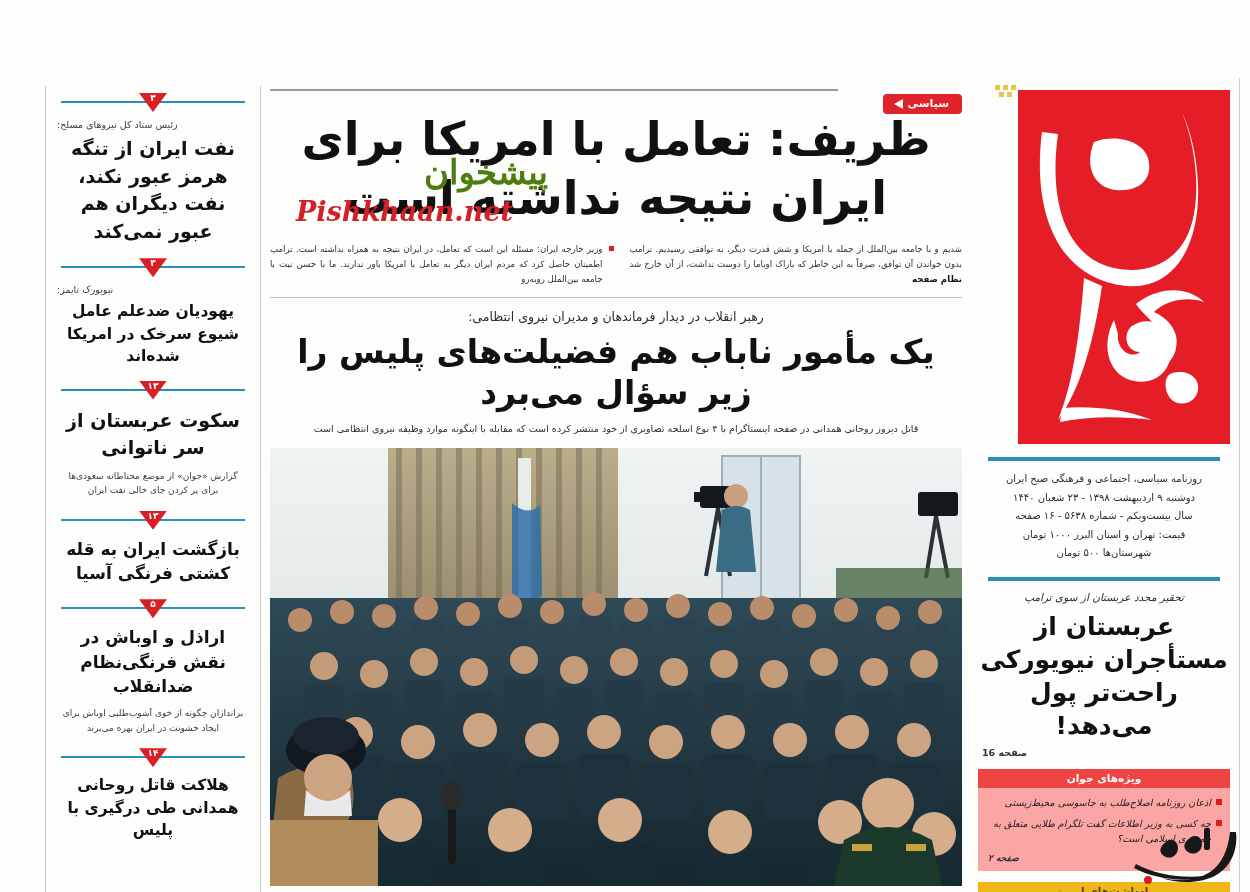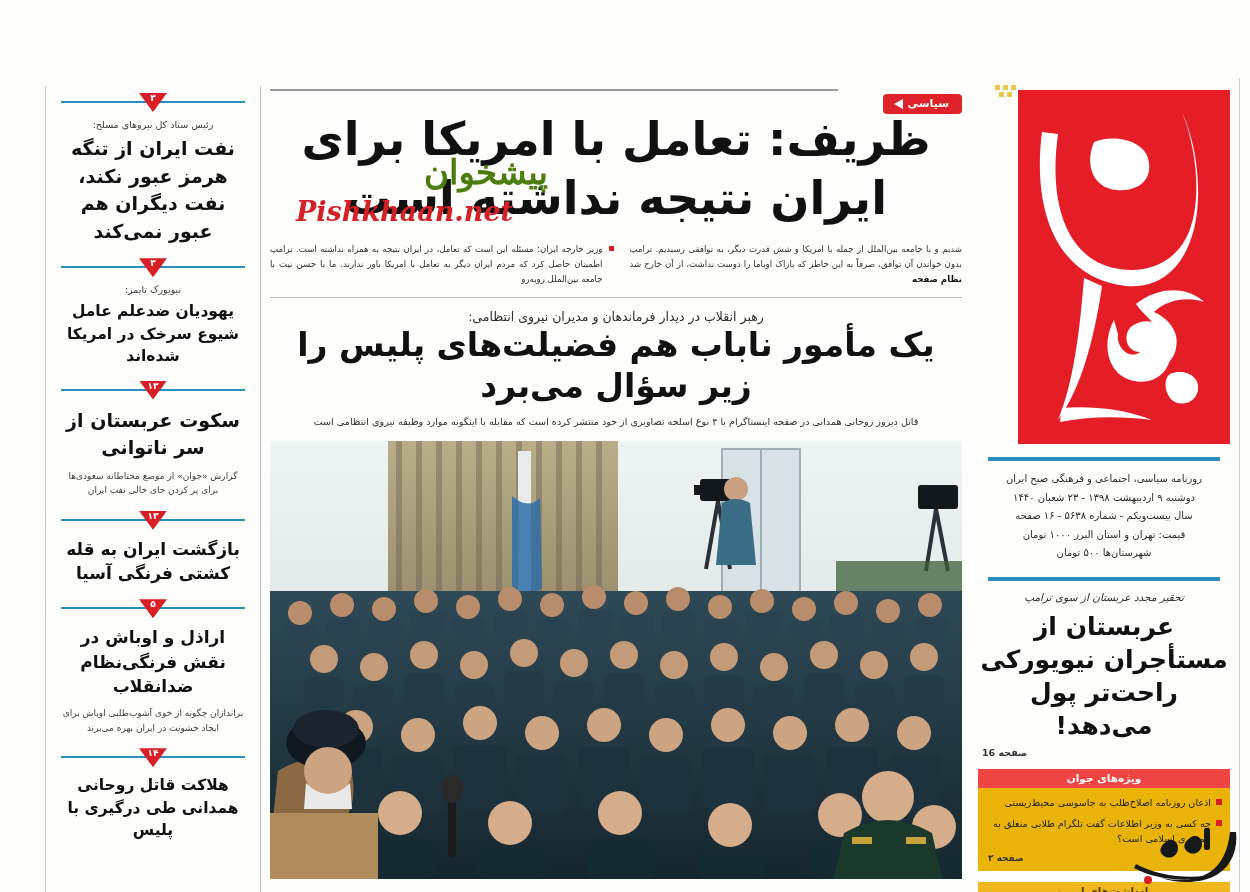--- a/index.html
+++ b/index.html
@@ -73,21 +73,21 @@
     color: #fff;
     font-size: 9px;
     font-weight: bold;
     text-align: center;
     line-height: 11px;
   }
 
   .brief-kicker {
     font-size: 9.5px;
     color: #3a3a3a;
-    text-align: center;
+    text-align: left;
     margin-bottom: 5px;
     letter-spacing: -0.2px;
   }
 
   .brief-title {
     font-size: 17px;
     font-weight: bold;
     color: #111;
     text-align: center;
     line-height: 1.45;
@@ -172,20 +172,21 @@
     background: #d81f26;
   }
   .bold-ref { font-weight: bold; color: #111; }
 
   
   .story2 { margin-top: 11px; }
   .story2-kicker {
     font-size: 12.5px;
     color: #2d2d2d;
     text-align: center;
+    margin-bottom: 7px;
   }
   .story2-title {
     font-size: 33px;
     font-weight: bold;
     color: #111;
     text-align: center;
     line-height: 1.25;
     letter-spacing: -1px;
   }
   .story2-lead {
@@ -280,22 +281,23 @@
     text-align: center;
     font-size: 10.5px;
     font-weight: bold;
     color: #fff;
     padding: 3px 0 4px 0;
   }
   .box-head.red { background: #ef4444; }
   .box-head.yellow { background: #f0b71c; color: #5a4300; }
 
   .box-body {
-    background: #eab308;
+    background: #fca5a5;
     padding: 7px 8px 8px 8px;
+    font-style: italic;
   }
 
   .vj-item {
     display: flex;
     align-items: flex-start;
     gap: 5px;
     font-size: 9.6px;
     color: #1d1d1d;
     line-height: 1.6;
     margin-bottom: 6px;

